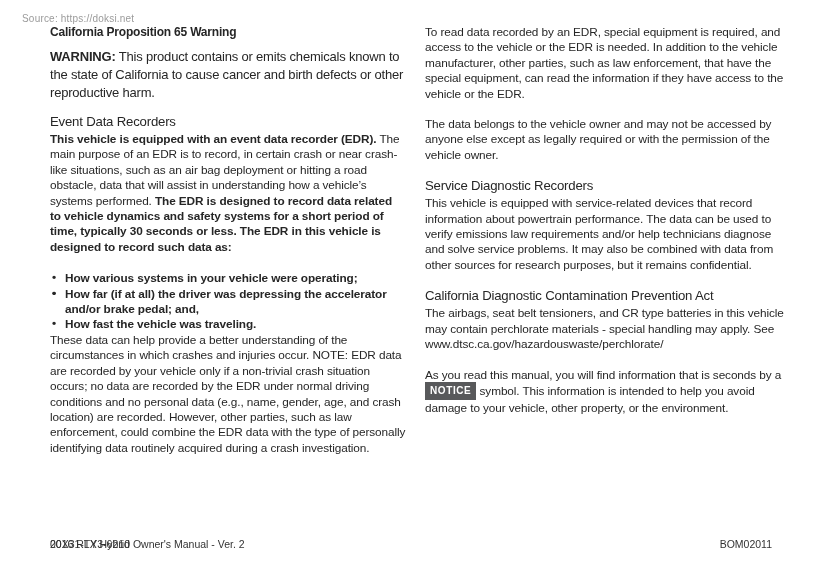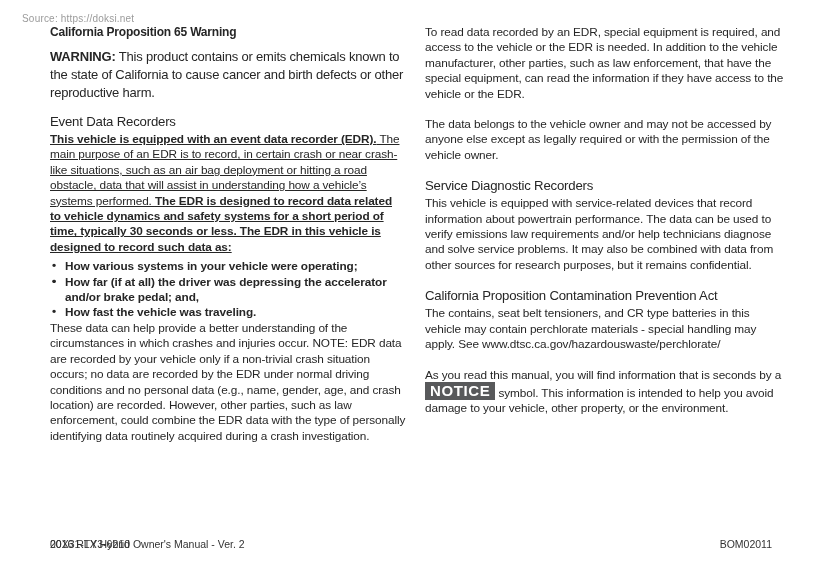--- a/index.html
+++ b/index.html
@@ -42,38 +42,38 @@
     font-size: 13.2px;
     font-weight: normal;
     letter-spacing: -0.2px;
   }
   .body {
     margin: 0 0 15px 0;
     font-size: 11.8px;
     line-height: 15.4px;
     letter-spacing: -0.1px;
   }
-  .body.tight { margin-bottom: 4px; text-decoration: underline; }
+  .body.tight { margin-bottom: 16px; }
   ul.bullets {
     list-style: none;
     margin: 0;
     padding: 0;
     font-size: 11.8px;
     line-height: 15.4px;
     font-weight: bold;
     letter-spacing: -0.1px;
   }
   ul.bullets li { position: relative; padding-left: 15px; }
   ul.bullets .dot { position: absolute; left: 2px; top: -1px; }
   .url { }
   .notice-badge {
     display: inline-block;
     background: #58595b;
     color: #ffffff;
-    font-size: 15px;
+    font-size: 10px;
     font-weight: bold;
     letter-spacing: 0.6px;
     padding: 1px 5px 2px 5px;
     position: relative;
     top: -1px;
   }
   .footer {
     position: absolute;
     left: 50px;
     right: 56px;
@@ -114,22 +114,22 @@
   </div>
 
   <div class="col col-right">
     <p class="body">To read data recorded by an EDR, special equipment is required, and access to the vehicle or the EDR is needed. In addition to the vehicle manufacturer, other parties, such as law enforcement, that have the special equipment, can read the information if they have access to the vehicle or the EDR.</p>
 
     <p class="body">The data belongs to the vehicle owner and may not be accessed by anyone else except as legally required or with the permission of the vehicle owner.</p>
 
     <h2 class="section-heading">Service Diagnostic Recorders</h2>
     <p class="body">This vehicle is equipped with service-related devices that record information about powertrain performance. The data can be used to verify emissions law requirements and/or help technicians diagnose and solve service problems. It may also be combined with data from other sources for research purposes, but it remains confidential.</p>
 
-    <h2 class="section-heading">California Proposition Contamination Prevention Act</h2>
-    <p class="body"><span>The contains, seat belt tensioners, and CR type batteries in this vehicle may contain perchlorate materials - special handling may apply. See </span><span class="url">www.dtsc.ca.gov/hazardouswaste/perchlorate/</span></p>
+    <h2 class="section-heading">California Diagnostic Contamination Prevention Act</h2>
+    <p class="body"><span>The airbags, seat belt tensioners, and CR type batteries in this vehicle may contain perchlorate materials - special handling may apply. See </span><span class="url">www.dtsc.ca.gov/hazardouswaste/perchlorate/</span></p>
 
     <p class="body"><span>As you read this manual, you will find information that is seconds by a </span><span class="notice-badge">NOTICE</span><span> symbol. This information is intended to help you avoid damage to your vehicle, other property, or the environment.</span></p>
   </div>
 
   <div class="footer">
     <span class="center">2016 RLX Hybrid Owner's Manual - Ver. 2</span>
     <span class="side">00X31-TY3-6210</span>
     <span class="side">BOM02011</span>
   </div>
 

